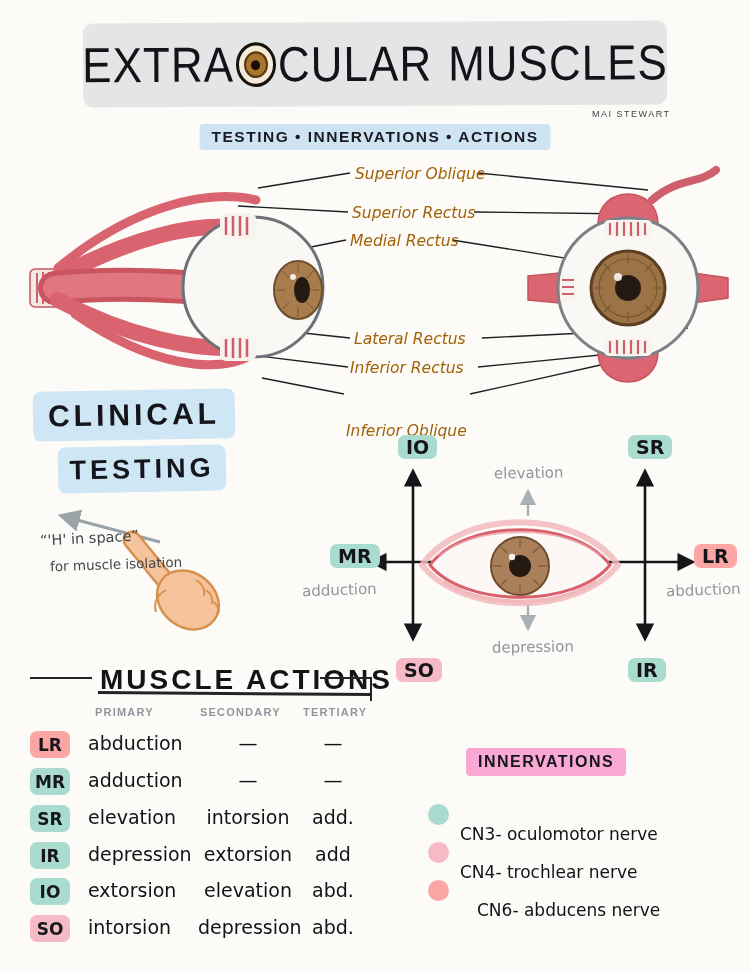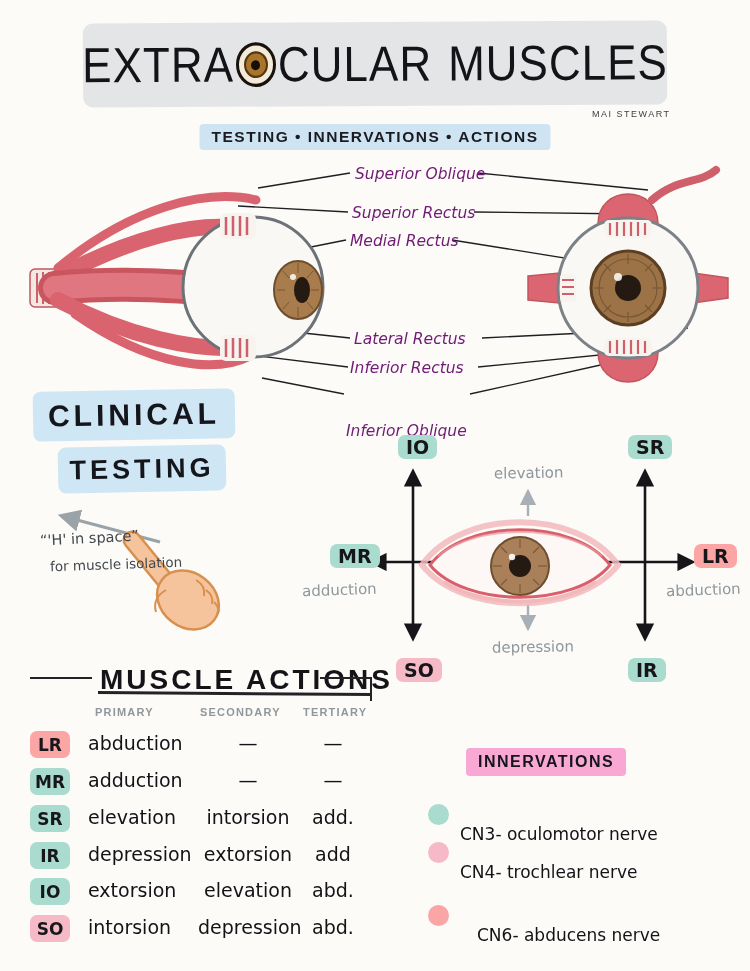--- a/index.html
+++ b/index.html
@@ -6,21 +6,21 @@
   body{width:750px;height:971px;background:#fcfbf8;font-family:"Liberation Sans",sans-serif;position:relative;overflow:hidden;color:#17171b;}
   .abs{position:absolute;}
   #banner{left:83px;top:22px;width:584px;height:84px;background:#e4e5e7;border-radius:10px;transform:rotate(-.3deg);display:flex;align-items:center;justify-content:center;}
   #title{font-size:44px;letter-spacing:1px;color:#141418;display:flex;align-items:center;transform:scaleY(1.12);font-weight:400;white-space:nowrap;}
   .title-eye{width:40px;height:40px;border-radius:50%;border:3px solid #17120c;background:#f3ead9;display:flex;align-items:center;justify-content:center;margin:0 2px;box-sizing:border-box;}
   .title-iris{width:24px;height:24px;border-radius:50%;background:#a9742c;border:2px solid #54370f;display:flex;align-items:center;justify-content:center;box-sizing:border-box;}
   .title-pupil{width:9px;height:9px;border-radius:50%;background:#170f06;}
   .title-sp{display:inline-block;width:16px;}
   #author{left:592px;top:109px;font-size:9px;letter-spacing:1.5px;color:#3e3e42;}
   #subtitle{left:50%;top:124px;transform:translateX(-50%);background:#cfe4f2;border-radius:4px;padding:4px 12px;font-size:15.5px;font-weight:bold;letter-spacing:1.5px;white-space:nowrap;color:#1a1a20;}
-  .anat-label{font-family:"DejaVu Sans",sans-serif;font-style:italic;font-size:15.5px;color:#701a75;white-space:nowrap;}
+  .anat-label{font-family:"DejaVu Sans",sans-serif;font-style:italic;font-size:15.5px;color:#a16207;white-space:nowrap;}
   .clin{background:#cfe6f4;border-radius:8px;display:flex;align-items:center;justify-content:center;font-weight:bold;color:#15151c;}
   #clin1{left:33px;top:390px;width:202px;height:50px;font-size:30px;letter-spacing:4px;transform:rotate(-1deg);}
   #clin2{left:58px;top:446px;width:168px;height:46px;font-size:27px;letter-spacing:4px;transform:rotate(-1.2deg);}
   .hint{font-family:"DejaVu Sans",sans-serif;color:#41474c;white-space:nowrap;z-index:3;}
   #hint1{left:40px;top:530px;font-size:14.5px;transform:rotate(-3deg);}
   #hint2{left:50px;top:556px;font-size:13.5px;transform:rotate(-2deg);}
   .badge{display:flex;align-items:center;justify-content:center;font-weight:bold;font-size:19px;border-radius:7px;font-family:"DejaVu Sans",sans-serif;color:#15151a;padding:1px 8px;z-index:2;white-space:nowrap;}
   .teal{background:#a9dcce;}
   .pink{background:#f5bac6;}
   .purple{background:#fca5a5;}
@@ -309,16 +309,16 @@
 
 <div class="abs" id="inn-heading">INNERVATIONS</div>
 <div class="abs inn-item" style="top:801px;">
   <span class="dot teal"></span>
   <span class="inn-label">CN3- oculomotor nerve</span>
 </div>
 <div class="abs inn-item" style="top:839px;">
   <span class="dot pink"></span>
   <span class="inn-label">CN4- trochlear nerve</span>
 </div>
-<div class="abs inn-item" style="top:902px;gap:28px;">
+<div class="abs inn-item" style="top:877px;gap:28px;">
   <span class="dot purple"></span>
   <span class="inn-label">CN6- abducens nerve</span>
 </div>
 
 </body></html>

